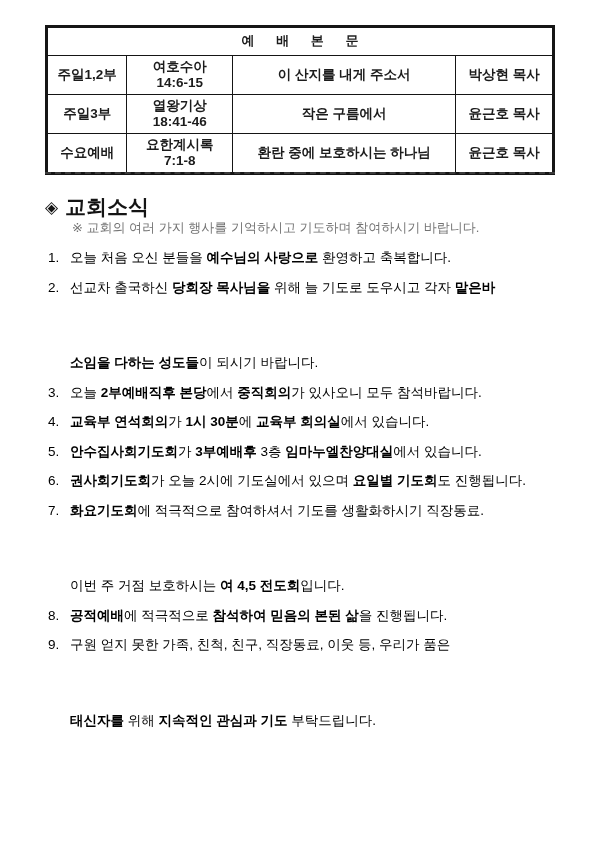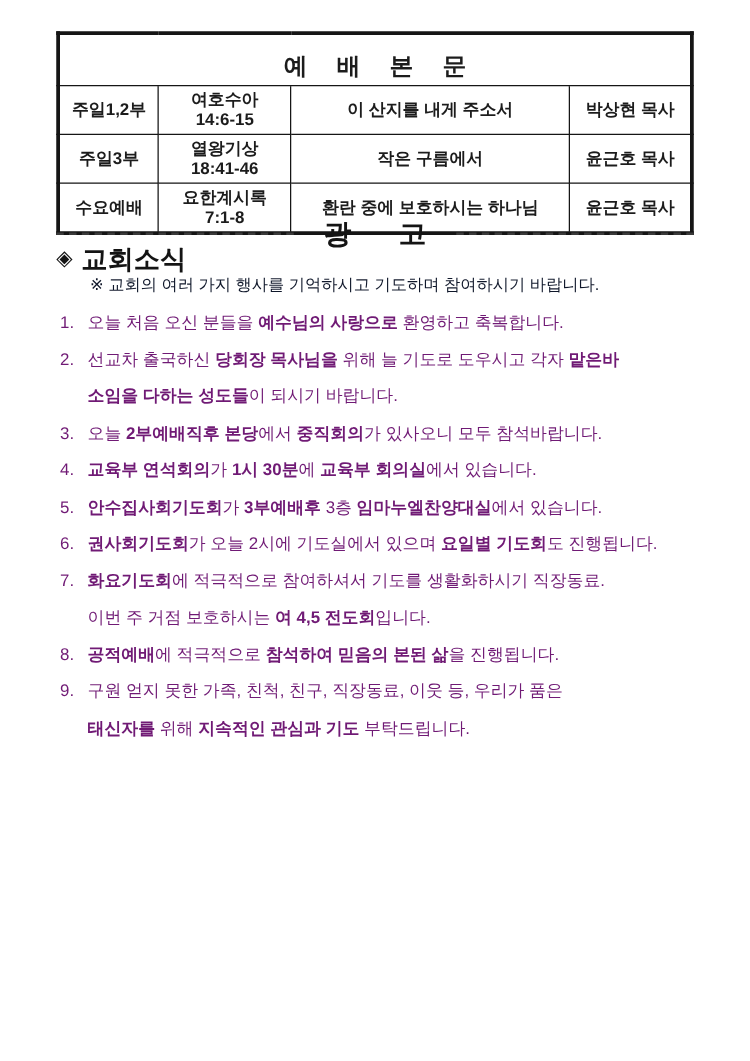--- a/index.html
+++ b/index.html
@@ -17,23 +17,23 @@
     width:510px;
     border-collapse:collapse;
     table-layout:fixed;
   }
   .worship-table,.worship-table th,.worship-table td{
     border:1.5px solid #151515;
   }
   .worship-table{border:3px solid #151515;}
   .worship-table th{
     height:24px;
-    font-size:19px;font-weight:bold;
+    font-size:13px;font-weight:bold;
     letter-spacing:9px;text-indent:9px;
-    padding:12px 0 2px 0;
+    padding:1px 0 2px 0;
   }
   .worship-table td{
     height:36px;
     text-align:center;vertical-align:middle;
     font-size:13.5px;font-weight:bold;
     line-height:16px;
     padding:1px 2px;
   }
   .col-service{width:80px;}
   .col-scripture{width:105px;}
@@ -57,34 +57,34 @@
   }
   
   .news-heading{
     position:absolute;left:45px;top:193px;
     font-size:21px;font-weight:bold;color:#141414;
     display:flex;align-items:center;
   }
   .diamond{font-size:17px;margin-right:7px;font-weight:normal;}
   .news-note{
     position:absolute;left:72px;top:219px;
-    font-size:13px;color:#0f172a;
+    font-size:13px;color:#737373;
     white-space:nowrap;
   }
   
   .items{
     position:absolute;left:48px;top:243px;width:520px;
-    font-size:13.5px;color:#701a75;
+    font-size:13.5px;color:#000000;
   }
   .item-line{
     height:29.5px;line-height:29.5px;
     white-space:nowrap;
   }
   .item-line .num{display:inline-block;width:22px;}
-  .item-line.cont{padding-left:22px;}
+  .item-line.cont{padding-left:22px;margin-top:46px;}
   .b{font-weight:bold;}
 </style>
 </head>
 <body>
 
 <div class="page">
 
   <table class="worship-table">
     <colgroup>
       <col class="col-service">
@@ -141,21 +141,20 @@
           </td>
           <td>
             <div>윤근호 목사</div>
           </td>
         </tr>
       </tbody>
   </table>
 
   <div class="divider">
     <span class="dash-line"></span>
-    <span class="divider-label">광 고</span>
     <span class="dash-line"></span>
   </div>
 
   <div class="news-heading">
     <span class="diamond">◈</span>
     <span>교회소식</span>
   </div>
 
   <div class="news-note">※ 교회의 여러 가지 행사를 기억하시고 기도하며 참여하시기 바랍니다.</div>
 

